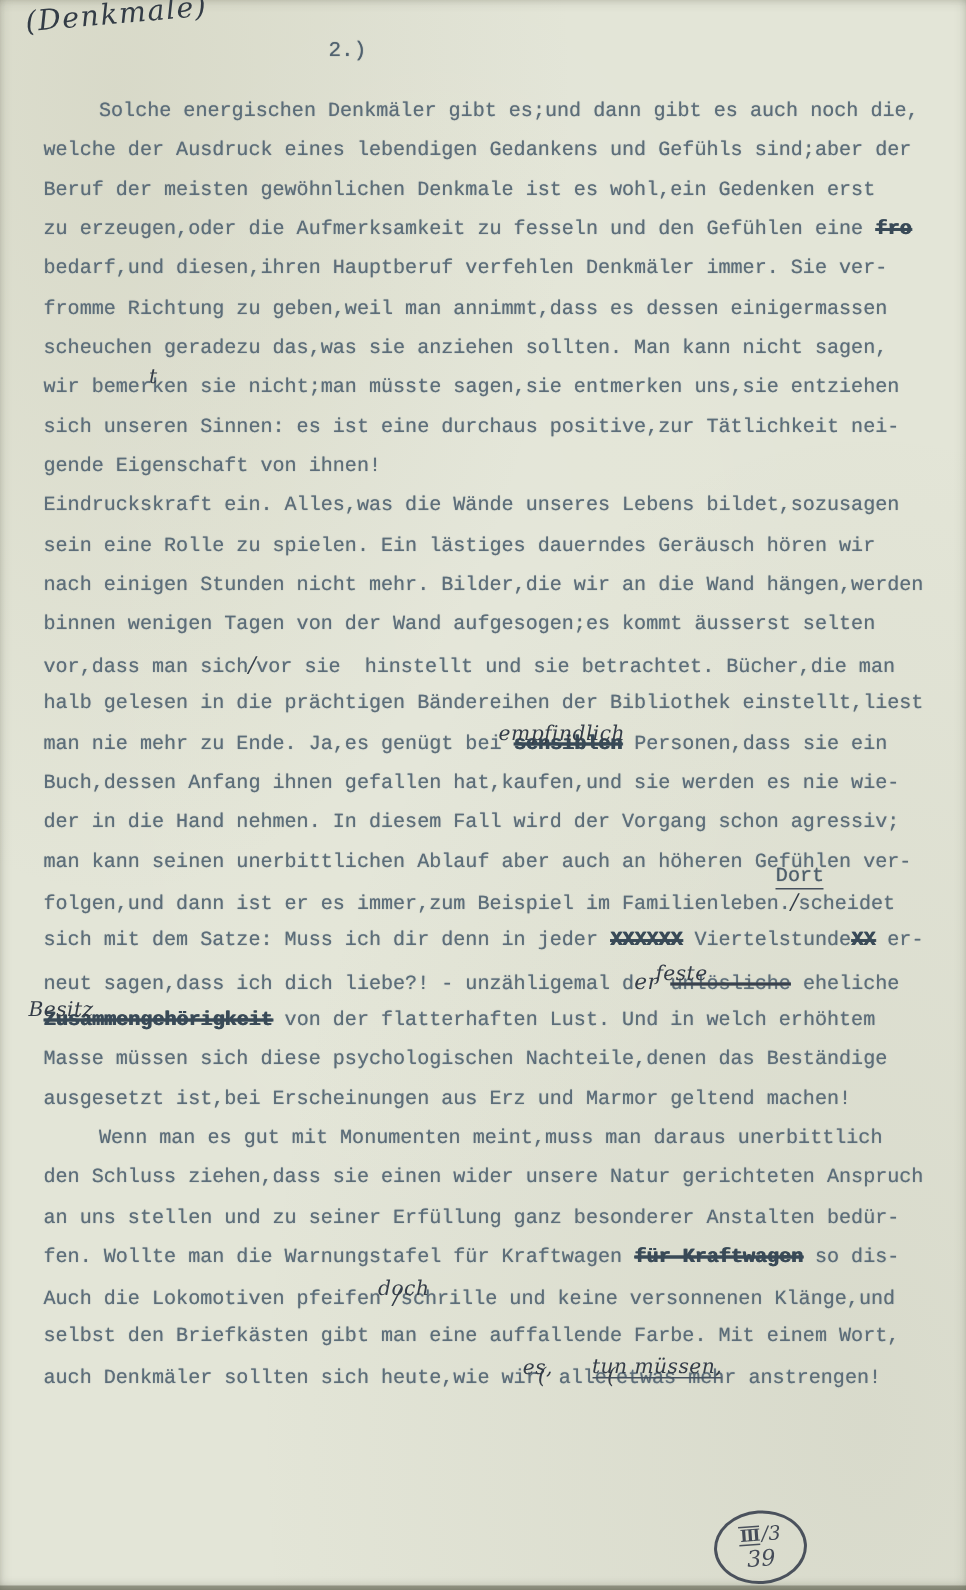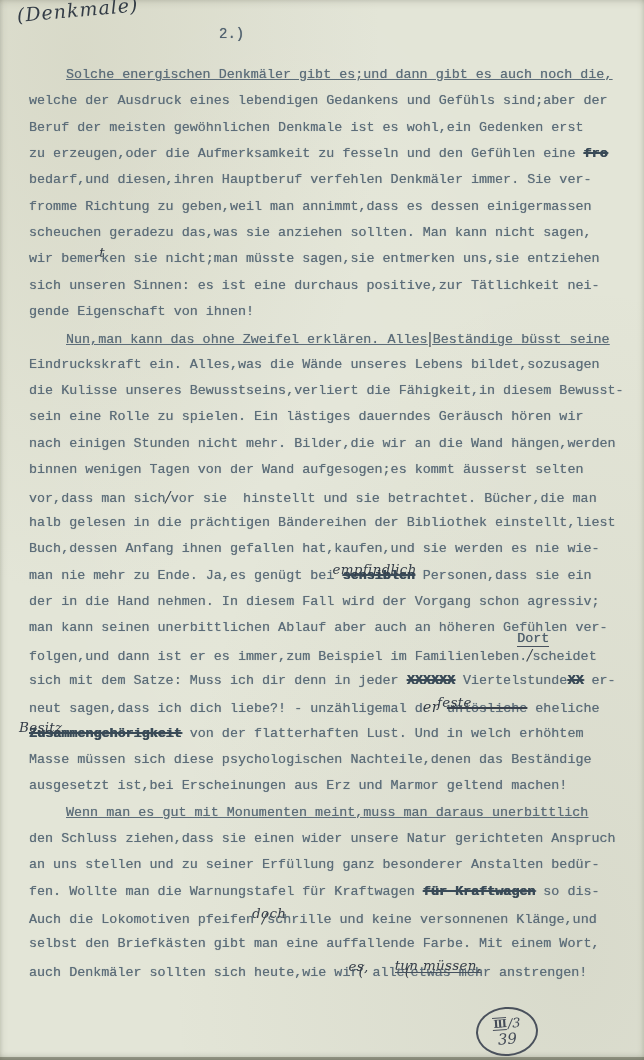--- a/index.html
+++ b/index.html
@@ -18,21 +18,21 @@
       inset 0 6px 8px -6px rgba(62,64,48,0.25),
       inset 5px 0 9px -6px rgba(62,64,48,0.22),
       inset -5px 0 9px -6px rgba(62,64,48,0.18);
     font-family:"Liberation Mono", monospace;
     font-size:13.4px;
     color:#5c6d79;
   }
   
   .typed-block{position:absolute;left:29px;top:62px;}
   .tline{height:26.35px;line-height:26.35px;white-space:pre;position:relative;}
-  .tline.indent{padding-left:37px;text-decoration:underline;}
+  .tline.indent{padding-left:37px;}
   .seg-typed{ text-shadow:0 0 0.7px rgba(92,109,121,0.75); }
   .seg-overtyped{
     color:#394a57;font-weight:bold;
     text-decoration:line-through;
     text-decoration-thickness:2px;
     text-shadow:0.6px 0 0 #394a57;
   }
   .seg-struck{
     text-shadow:0 0 0.7px rgba(92,109,121,0.75);
     text-decoration:line-through;
@@ -98,30 +98,28 @@
       <div class="tline indent"><span class="seg-typed">Solche energischen Denkmäler gibt es;und dann gibt es auch noch die,</span></div>
       <div class="tline"><span class="seg-typed">welche der Ausdruck eines lebendigen Gedankens und Gefühls sind;aber der</span></div>
       <div class="tline"><span class="seg-typed">Beruf der meisten gewöhnlichen Denkmale ist es wohl,ein Gedenken erst</span></div>
       <div class="tline"><span class="seg-typed">zu erzeugen,oder die Aufmerksamkeit zu fesseln und den Gefühlen eine </span><span class="seg-overtyped">fro</span></div>
       <div class="tline"><span class="seg-typed">bedarf,und diesen,ihren Hauptberuf verfehlen Denkmäler immer. Sie ver-</span></div>
       <div class="tline"><span class="seg-typed">fromme Richtung zu geben,weil man annimmt,dass es dessen einigermassen</span></div>
       <div class="tline"><span class="seg-typed">scheuchen geradezu das,was sie anziehen sollten. Man kann nicht sagen,</span></div>
       <div class="tline"><span class="seg-typed">wir bemerk</span><span class="above-anchor"><span class="above seg-hand">t</span></span><span class="seg-typed">en sie nicht;man müsste sagen,sie entmerken uns,sie entziehen</span></div>
       <div class="tline"><span class="seg-typed">sich unseren Sinnen: es ist eine durchaus positive,zur Tätlichkeit nei-</span></div>
       <div class="tline"><span class="seg-typed">gende Eigenschaft von ihnen!</span></div>
-      <div class="tline indent"><span class="seg-typed">Nun,man kann das ohne Zweifel erklären. Alles</span><span class="seg-hand">|</span><span class="seg-typed">Beständige büsst seine</span></div>
       <div class="tline"><span class="seg-typed">Eindruckskraft ein. Alles,was die Wände unseres Lebens bildet,sozusagen</span></div>
-      <div class="tline"><span class="seg-typed">die Kulisse unseres Bewusstseins,verliert die Fähigkeit,in diesem Bewusst-</span></div>
       <div class="tline"><span class="seg-typed">sein eine Rolle zu spielen. Ein lästiges dauerndes Geräusch hören wir</span></div>
       <div class="tline"><span class="seg-typed">nach einigen Stunden nicht mehr. Bilder,die wir an die Wand hängen,werden</span></div>
       <div class="tline"><span class="seg-typed">binnen wenigen Tagen von der Wand aufgesogen;es kommt äusserst selten</span></div>
       <div class="tline"><span class="seg-typed">vor,dass man sich</span><span class="seg-hand">/</span><span class="seg-typed">vor sie  hinstellt und sie betrachtet. Bücher,die man</span></div>
       <div class="tline"><span class="seg-typed">halb gelesen in die prächtigen Bändereihen der Bibliothek einstellt,liest</span></div>
+      <div class="tline"><span class="seg-typed">man nie mehr zu Ende. Ja,es genügt bei </span><span class="above-anchor"><span class="above seg-hand">empfindlich</span></span><span class="seg-overtyped">sensiblen</span><span class="seg-typed"> Personen,dass sie ein</span></div>
       <div class="tline"><span class="seg-typed">Buch,dessen Anfang ihnen gefallen hat,kaufen,und sie werden es nie wie-</span></div>
-      <div class="tline"><span class="seg-typed">man nie mehr zu Ende. Ja,es genügt bei </span><span class="above-anchor"><span class="above seg-hand">empfindlich</span></span><span class="seg-overtyped">sensiblen</span><span class="seg-typed"> Personen,dass sie ein</span></div>
       <div class="tline"><span class="seg-typed">der in die Hand nehmen. In diesem Fall wird der Vorgang schon agressiv;</span></div>
       <div class="tline"><span class="seg-typed">man kann seinen unerbittlichen Ablauf aber auch an höheren Gefühlen ver-</span></div>
       <div class="tline"><span class="seg-typed">folgen,und dann ist er es immer,zum Beispiel im Familienleben.</span><span class="above-anchor"><span class="above seg-typed uline">Dort</span></span><span class="seg-hand">/</span><span class="seg-typed">scheidet</span></div>
       <div class="tline"><span class="seg-typed">sich mit dem Satze: Muss ich dir denn in jeder </span><span class="seg-overtyped">XXXXXX</span><span class="seg-typed"> Viertelstunde</span><span class="seg-overtyped">XX</span><span class="seg-typed"> er-</span></div>
       <div class="tline"><span class="seg-typed">neut sagen,dass ich dich liebe?! - unzähligemal d</span><span class="seg-hand">er</span><span class="seg-typed"> </span><span class="above-anchor"><span class="above seg-hand">feste</span></span><span class="seg-struck">unlösliche</span><span class="seg-typed"> eheliche</span></div>
       <div class="tline"><span class="above-anchor"><span class="above seg-hand">Besitz</span></span><span class="seg-overtyped">Zusammengehörigkeit</span><span class="seg-typed"> von der flatterhaften Lust. Und in welch erhöhtem</span></div>
       <div class="tline"><span class="seg-typed">Masse müssen sich diese psychologischen Nachteile,denen das Beständige</span></div>
       <div class="tline"><span class="seg-typed">ausgesetzt ist,bei Erscheinungen aus Erz und Marmor geltend machen!</span></div>
       <div class="tline indent"><span class="seg-typed">Wenn man es gut mit Monumenten meint,muss man daraus unerbittlich</span></div>
       <div class="tline"><span class="seg-typed">den Schluss ziehen,dass sie einen wider unsere Natur gerichteten Anspruch</span></div>

